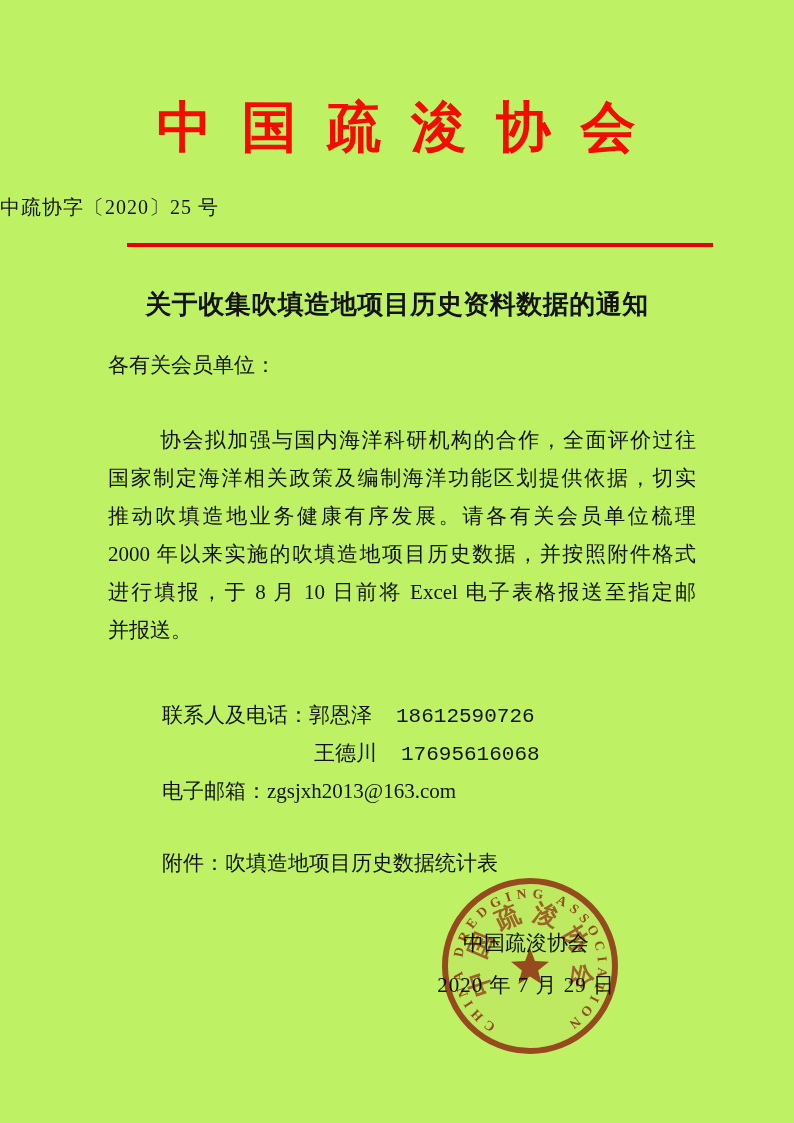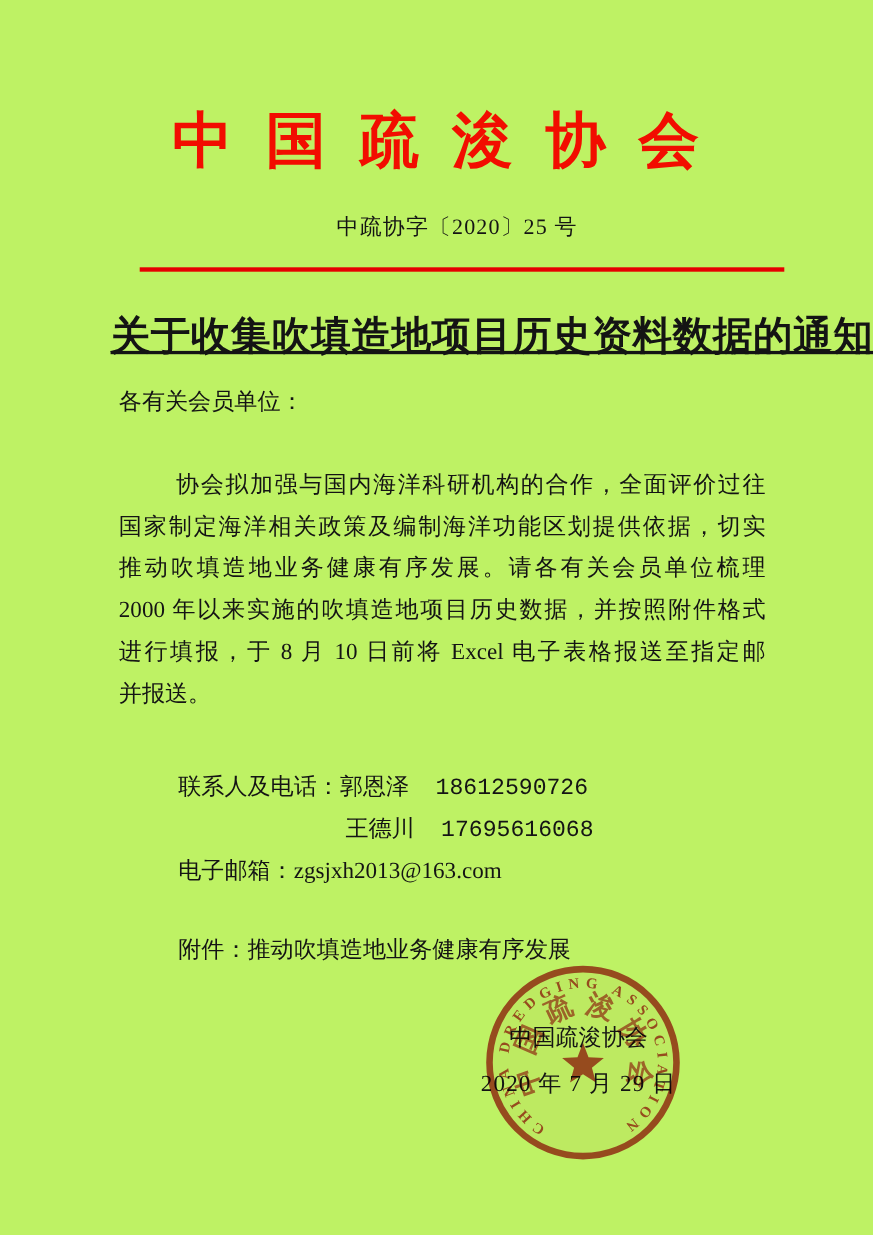--- a/index.html
+++ b/index.html
@@ -24,39 +24,36 @@
     font-size: 55px;
     line-height: 64px;
     font-weight: 700;
     color: #f20d00;
     word-spacing: 12px;
     letter-spacing: 2px;
     white-space: nowrap;
   }
   .doc-number {
     left: 0; right: 0; top: 194px;
-    text-align: center;
     font-size: 20px;
     line-height: 26px;
     letter-spacing: 1px;
-    margin-left: 37px;
   }
   .red-divider {
     left: 127px; top: 243px;
     width: 586px; height: 4px;
     background: #e60000;
   }
   .notice-title {
     left: 0; right: 0; top: 286px;
-    text-align: right;
-    font-size: 36px;
+    text-align: center;
+    font-size: 26px;
     line-height: 38px;
     font-weight: 700;
     letter-spacing: 0.5px;
-    text-decoration: underline;
   }
   .salutation {
     left: 108px; top: 351px;
     font-size: 21px;
     line-height: 28px;
   }
   .body-par {
     left: 108px; top: 385px;
     width: 588px;
     font-size: 21px;
@@ -127,21 +124,21 @@
 
   <div class="abs contact-line2">
     <span>王德川</span><span class="ph">17695616068</span>
   </div>
 
   <div class="abs contact-line3">
     <span>电子邮箱：</span><span>zgsjxh2013@163.com</span>
   </div>
 
   <div class="abs attachment-line">
-    <span>附件：</span><span>推动吹填造地业务健康有序发展</span>
+    <span>附件：</span><span>吹填造地项目历史数据统计表</span>
   </div>
 
   <div class="abs signature-block">
     <div class="signature-org">中国疏浚协会</div>
     <div class="signature-date">2020 年 7 月 29 日</div>
   </div>
 
   <svg class="abs seal" viewBox="0 0 184 184">
     <circle cx="92" cy="92" r="85" fill="rgba(235,170,160,0.10)" stroke="#c5403c" stroke-width="6"></circle>
     <path id="sealRingPath" d="M 58,150.9 A 68,68 0 1 1 126,150.9" fill="none"></path>

